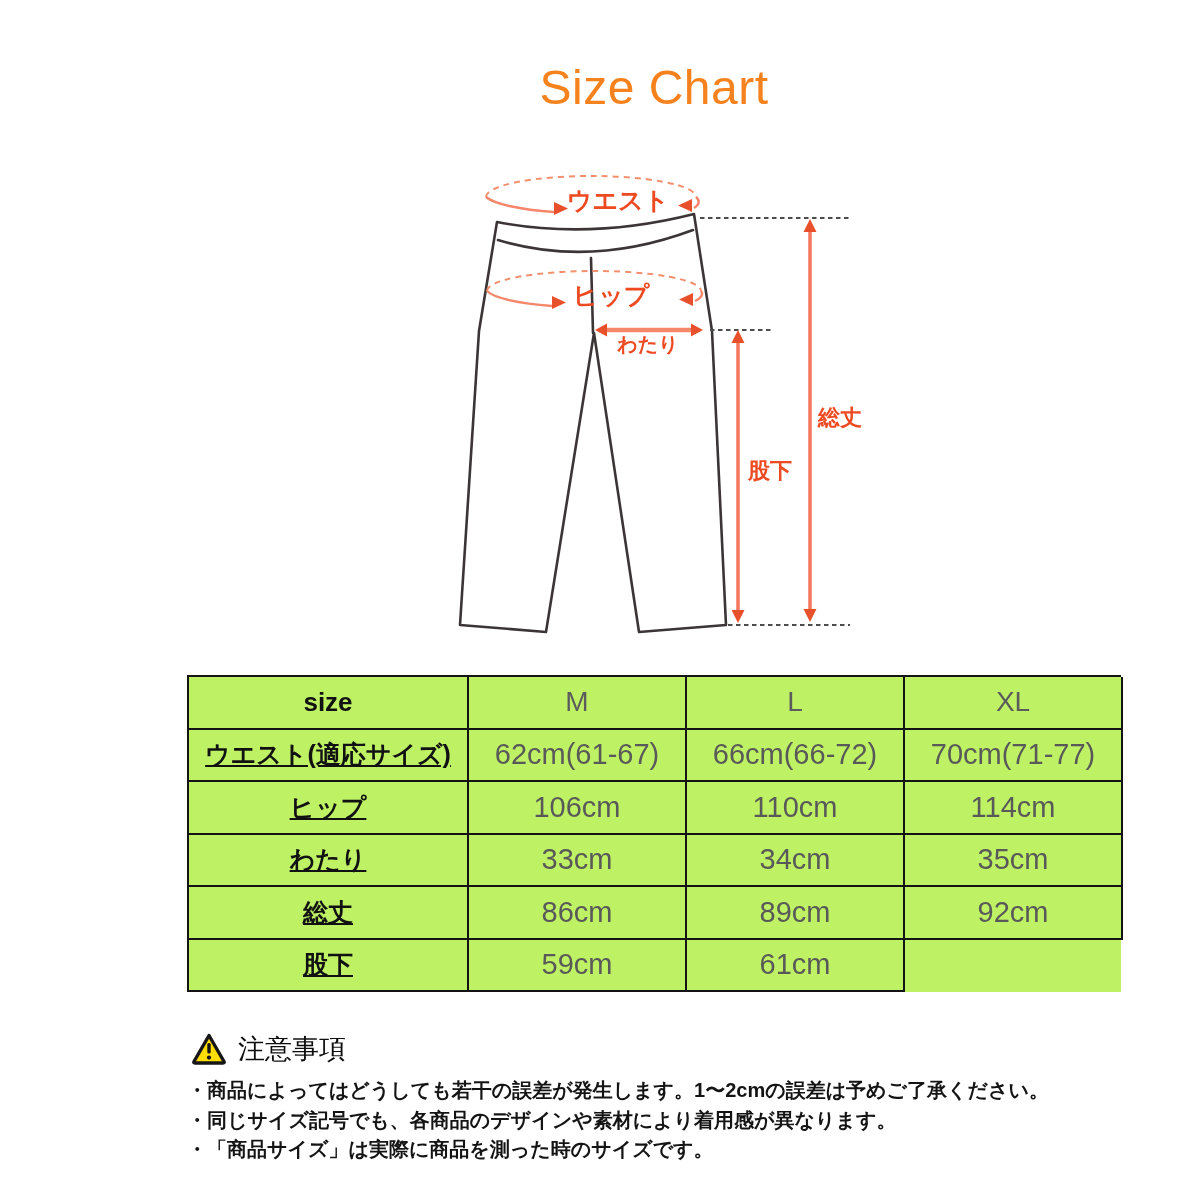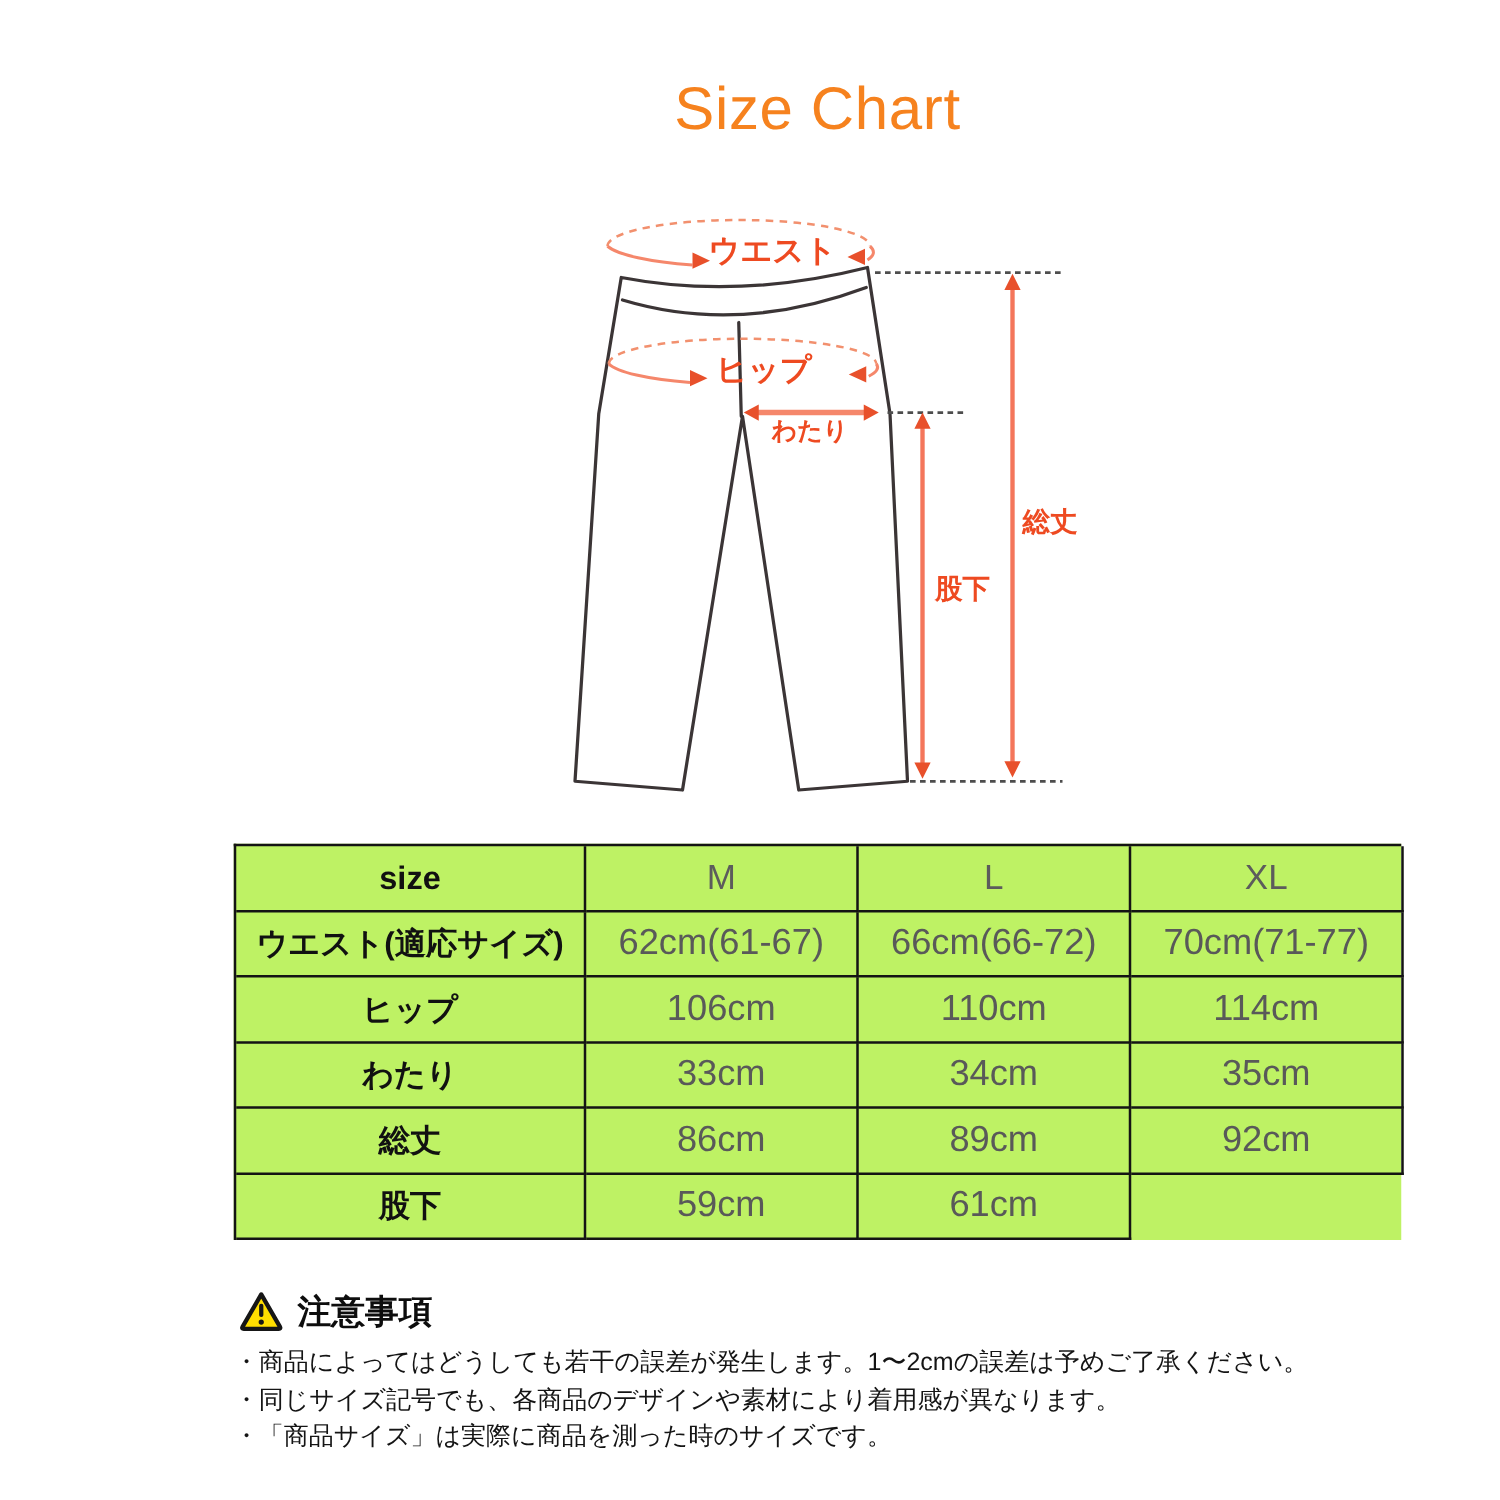--- a/index.html
+++ b/index.html
@@ -28,32 +28,32 @@
     border-top:2px solid #141414; border-left:2px solid #141414;
     background:#bef264;
   }
   .cell {
     border-right:2px solid #141414; border-bottom:2px solid #141414;
     display:flex; align-items:center; justify-content:center;
     overflow:hidden; white-space:nowrap;
   }
   .cell.hdr-size { font-size:26px; font-weight:bold; color:#111111; }
   .cell.hdr-col  { font-size:28px; font-weight:400; color:#5c5c5c; }
-  .cell.row-label{ font-size:25px; font-weight:bold; color:#111111; }
+  .cell.row-label{ font-size:25px; font-weight:bold; color:#111111;text-decoration:underline; }
   .cell.val      { font-size:29px; font-weight:400; color:#595959; }
   
   .notes-heading {
     position:absolute; left:137px; top:1031px;
     display:flex; align-items:center; gap:11px;
   }
-  .notes-heading .txt { font-size:27px; font-weight:bold; color:#0d0d0d; }
+  .notes-heading .txt { font-size:27px; font-weight:normal; color:#0d0d0d; }
   .warn-icon { width:36px; height:34px; display:block; }
   .notes-list {
     position:absolute; left:133px; top:1076px; width:960px;
-    font-size:20px; font-weight:400; color:#141414; line-height:29.5px;
+    font-size:20px; font-weight:700; color:#141414; line-height:29.5px;
   }
 </style>
 </head>
 <body>
 
 <div class="page">
 
   <div class="title">Size Chart</div>
 
   <svg class="diagram" width="1200" height="660" viewBox="0 0 1200 660">

